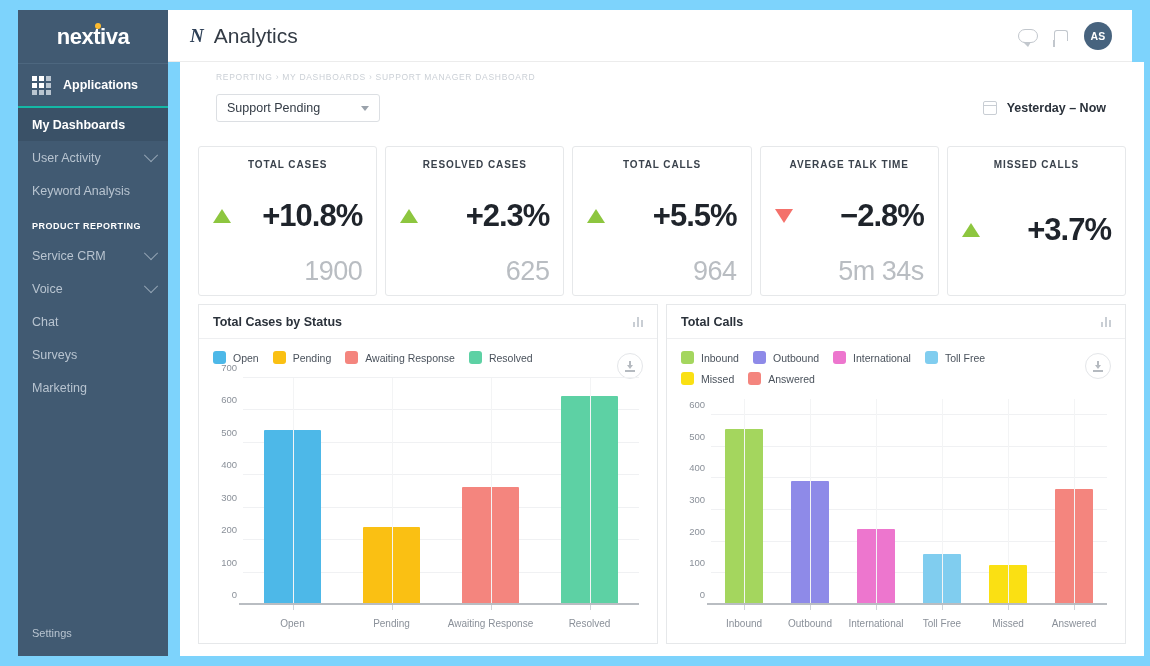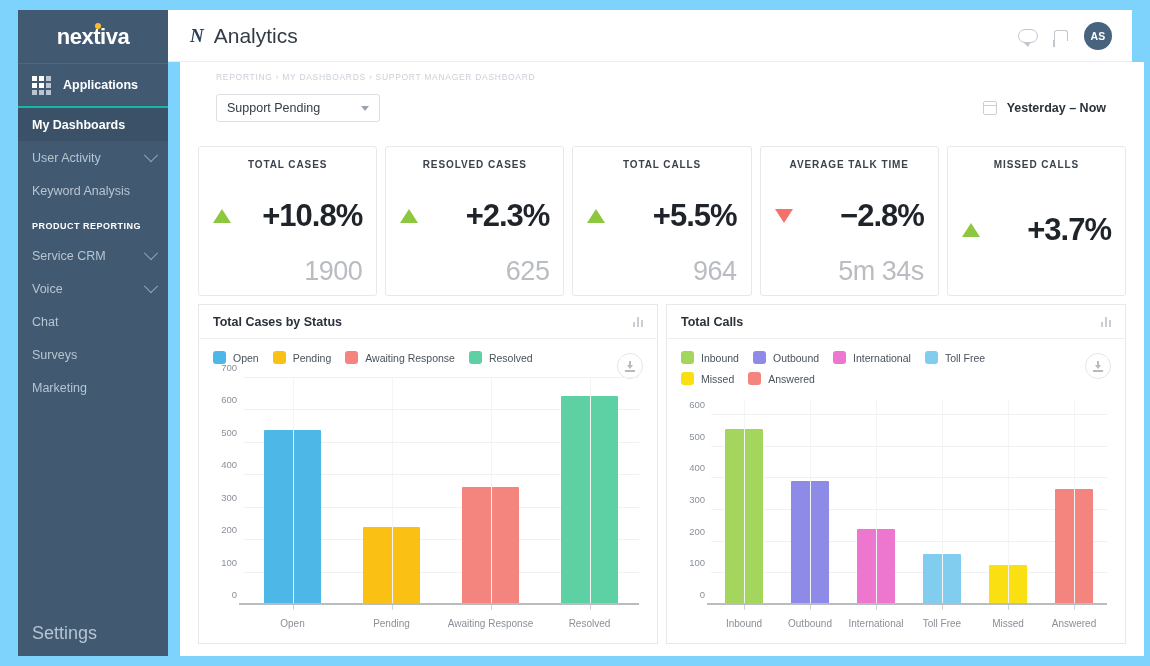--- a/index.html
+++ b/index.html
@@ -84,21 +84,21 @@
     padding: 14px 14px 8px 14px;
     color: #ffffff;
     font-size: 9px; font-weight: bold;
     letter-spacing: 0.5px;
   }
   .nav-spacer { flex: 1; }
   .settings-item {
     height: 34px;
     display: flex; align-items: center; justify-content: space-between;
     padding: 0 12px 0 14px;
-    color: #b8c4d0; font-size: 18px;
+    color: #b8c4d0; font-size: 11px;
     margin-bottom: 6px;
   }
 
   
   .topbar {
     position: absolute;
     left: 168px; top: 10px;
     width: 964px; height: 52px;
     background: #ffffff;
     border-bottom: 1px solid #ececec;

